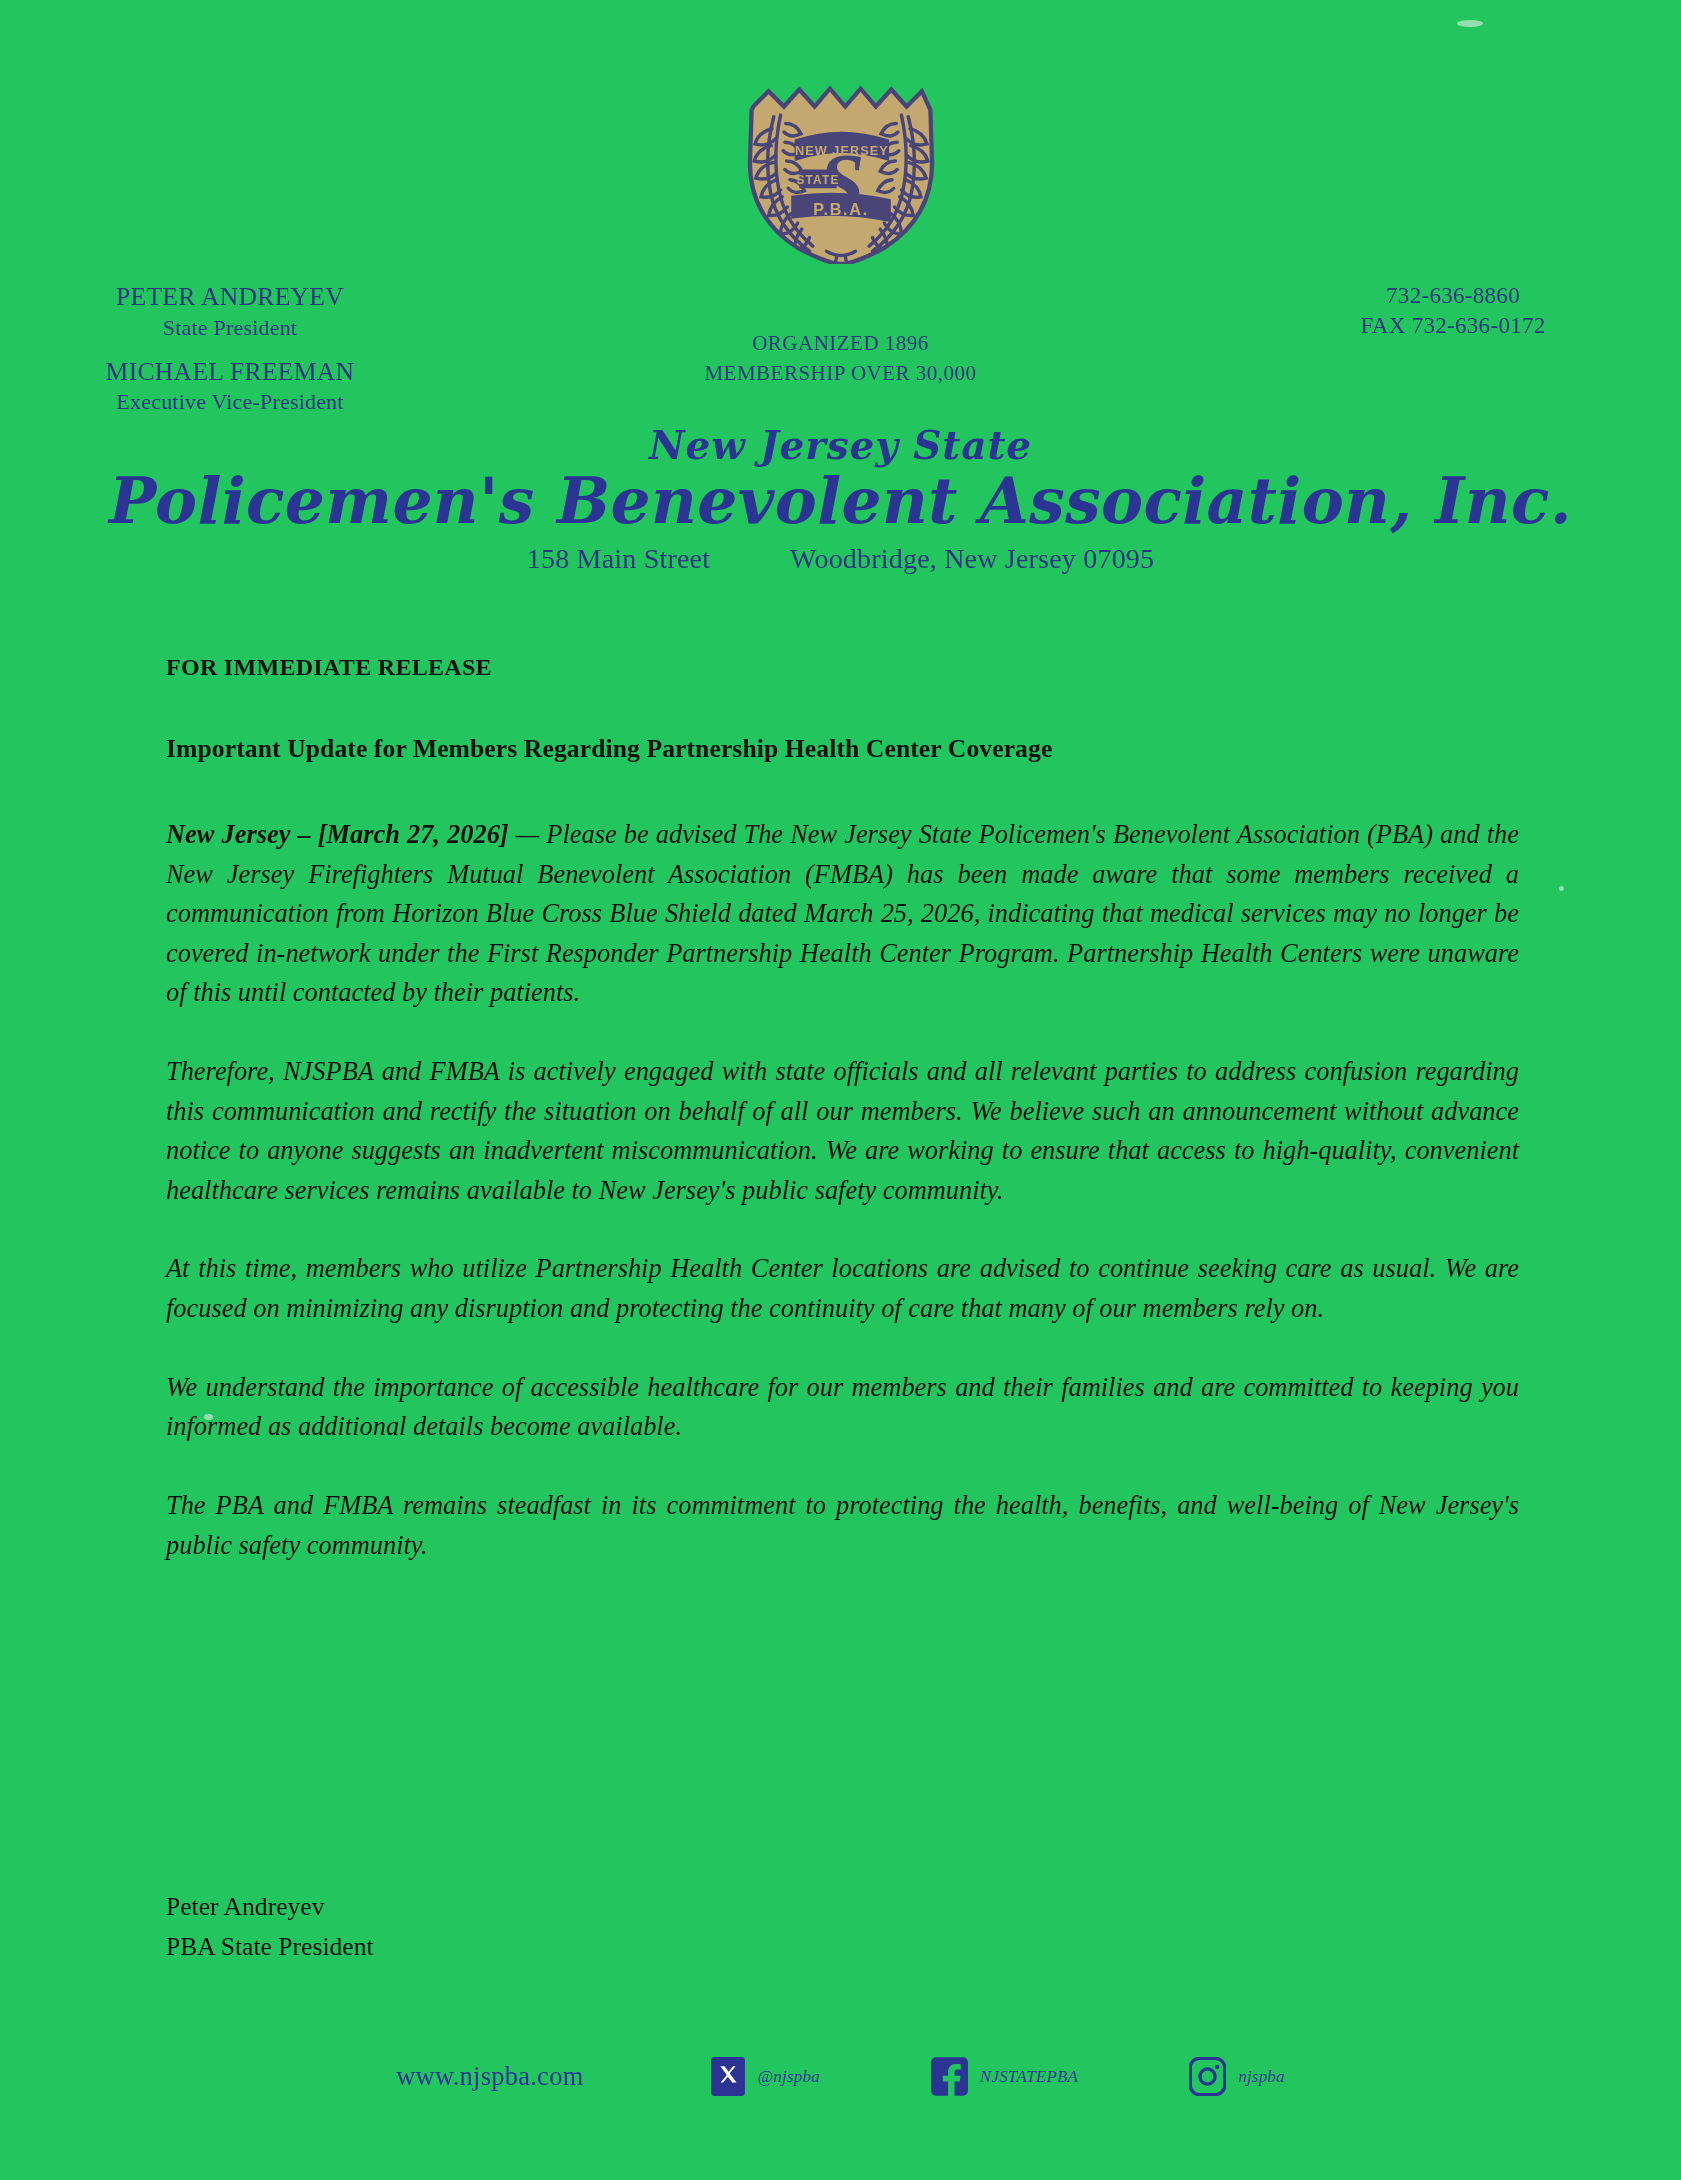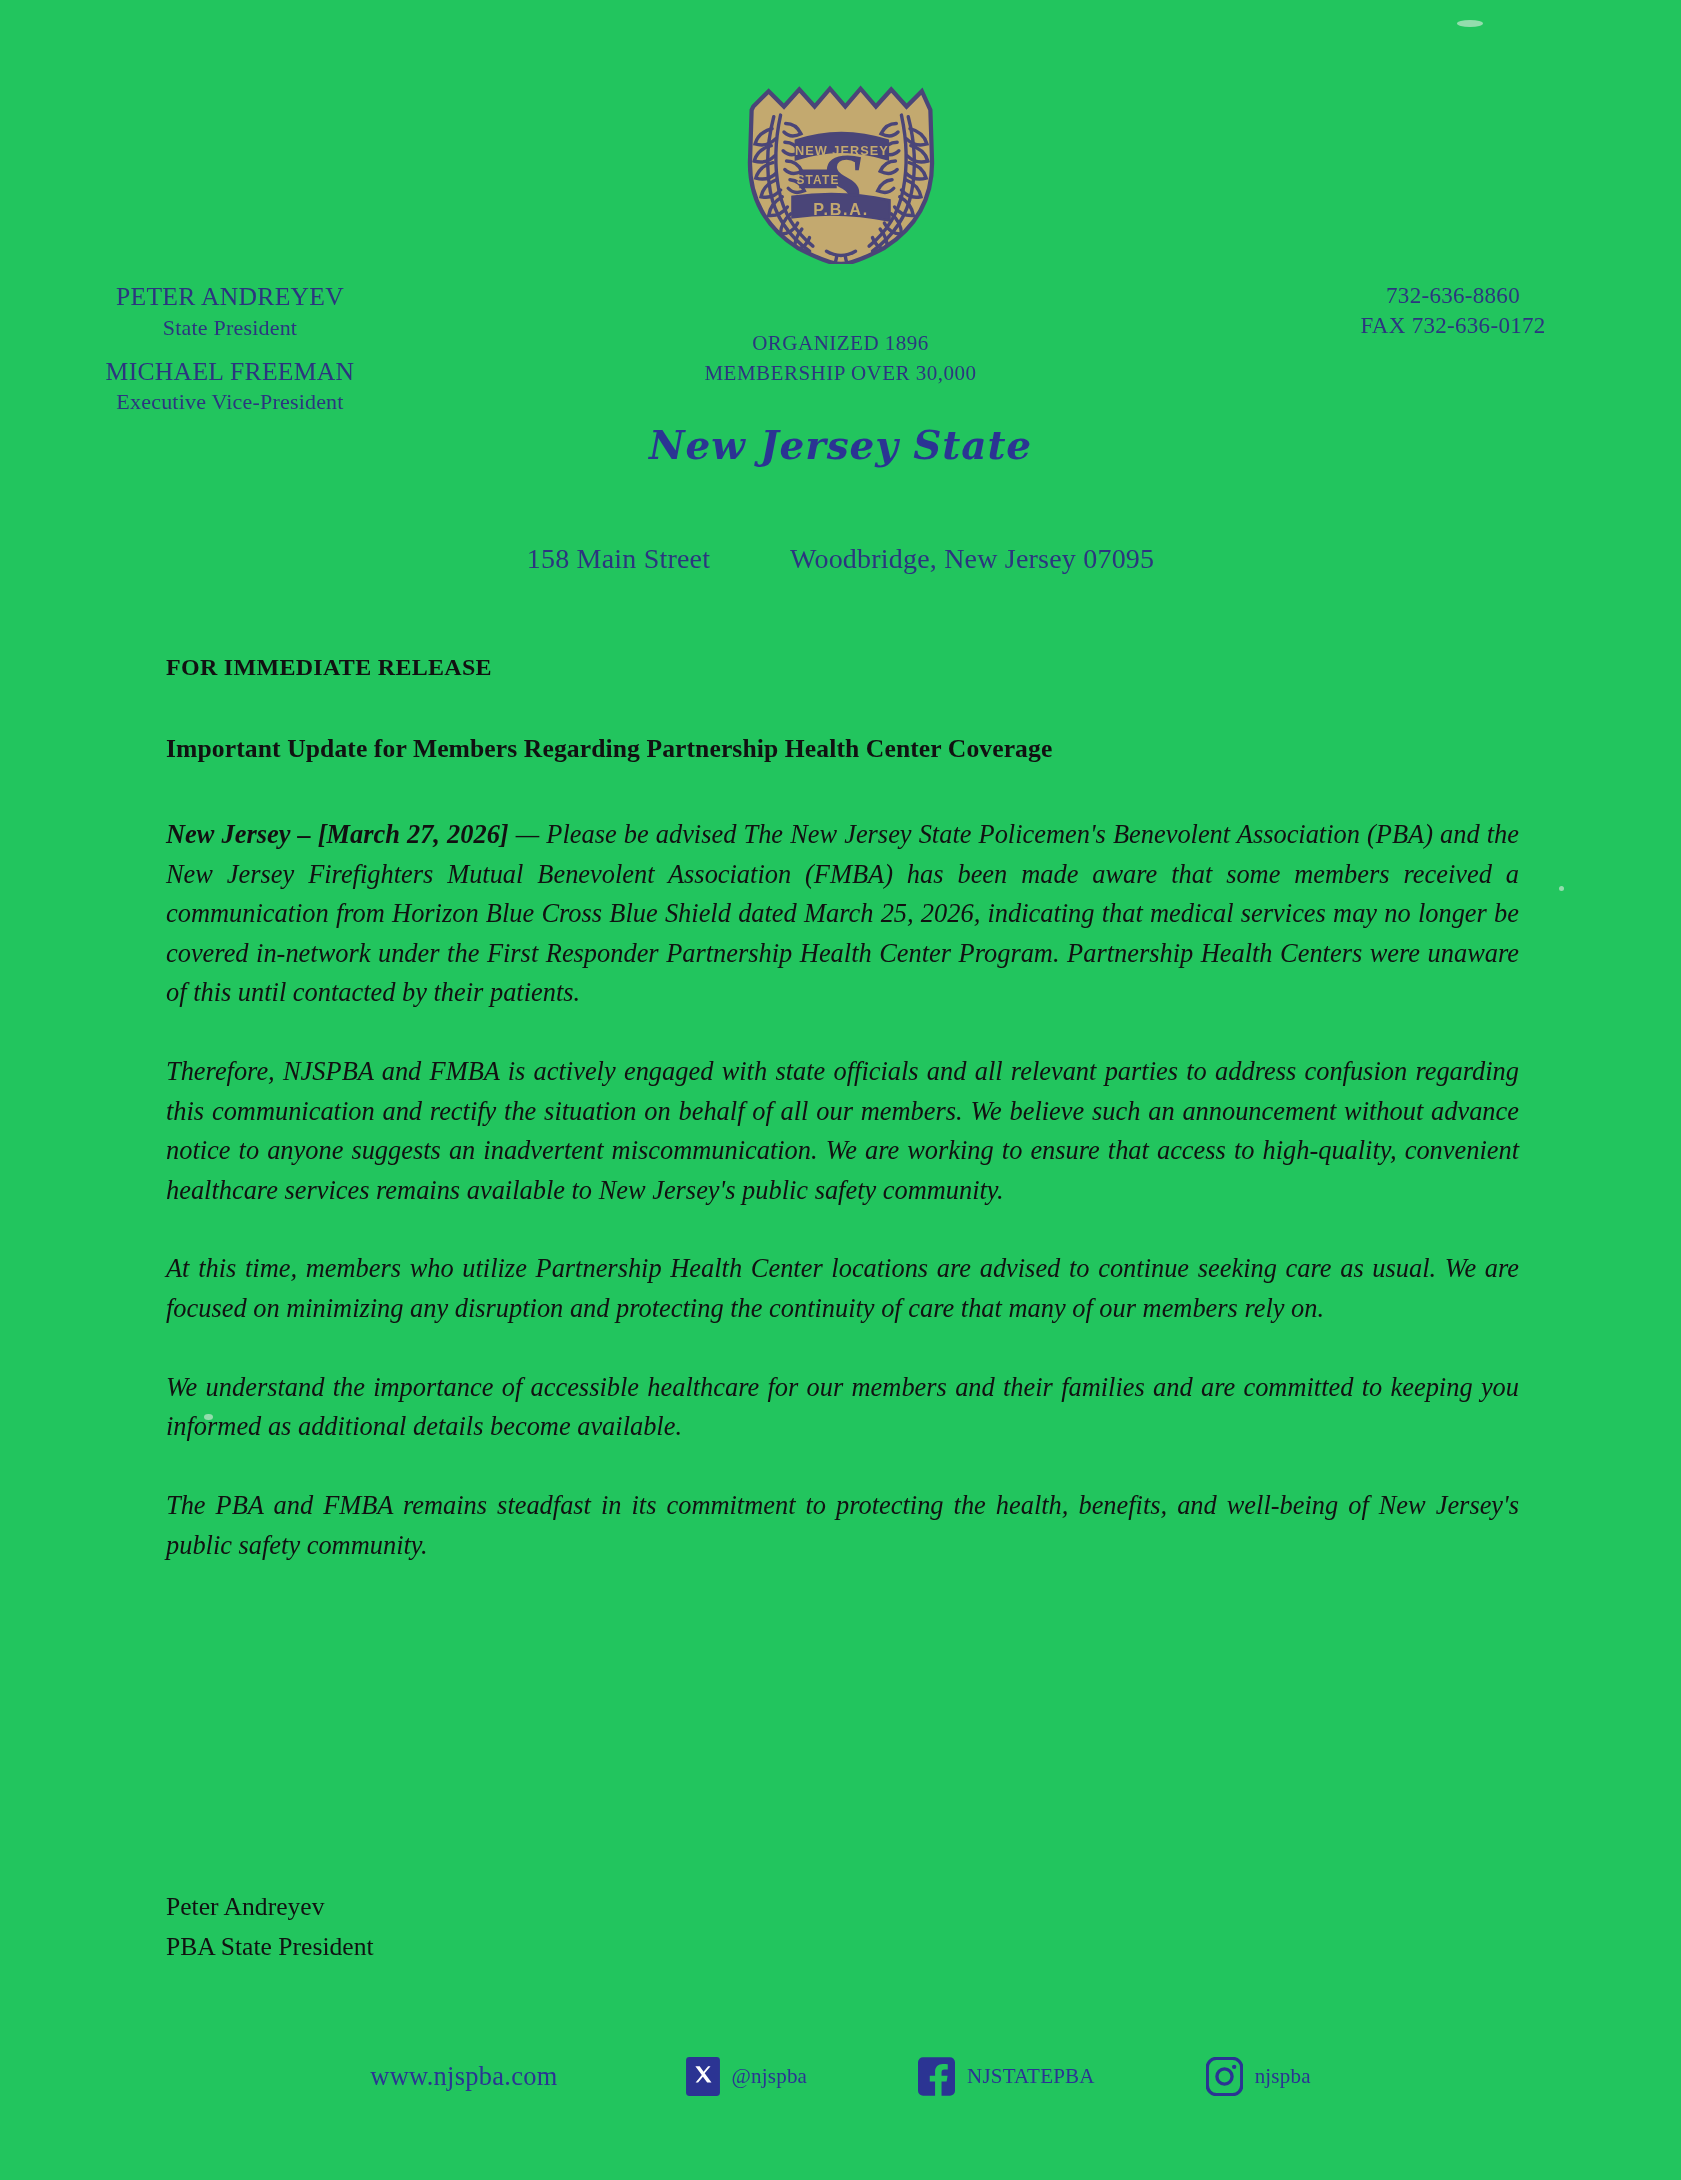--- a/index.html
+++ b/index.html
@@ -184,21 +184,21 @@
   }
   .f-item {
     display: flex;
     align-items: center;
     white-space: nowrap;
   }
   .f-web { margin-right: 128px; font-size: 26.4px; letter-spacing: 0.3px; }
   .f-x    { margin-right: 111px; }
   .f-fb   { margin-right: 111px; }
   .f-ig   { margin-right: 0; }
-  .f-label { font-size: 21px; margin-left: 12px; letter-spacing: 0.2px; }
+  .f-label { font-size: 17px; margin-left: 12px; letter-spacing: 0.2px; font-style: italic; }
   .f-icon { display: block; }
 
   .paper-speck {
     position: absolute;
     background: #f2f1ef;
     border-radius: 50%;
     opacity: 0.55;
   }
 </style>
 </head>
@@ -285,20 +285,21 @@
       <div class="tel-line">732-636-8860</div>
       <div class="tel-line">FAX 732-636-0172</div>
     </div>
 
     <div class="org-block">
       <div class="org-line">ORGANIZED 1896</div>
       <div class="org-line">MEMBERSHIP OVER 30,000</div>
     </div>
 
     <div class="nj-state">New Jersey State</div>
+    <div class="pba-title">Policemen's Benevolent Association, Inc.</div>
 
     <div class="addr-line">
       <span>158 Main Street</span>
       <span class="addr-gap"></span>
       <span>Woodbridge, New Jersey 07095</span>
     </div>
   </div>
 
   <div class="body-area">
 

